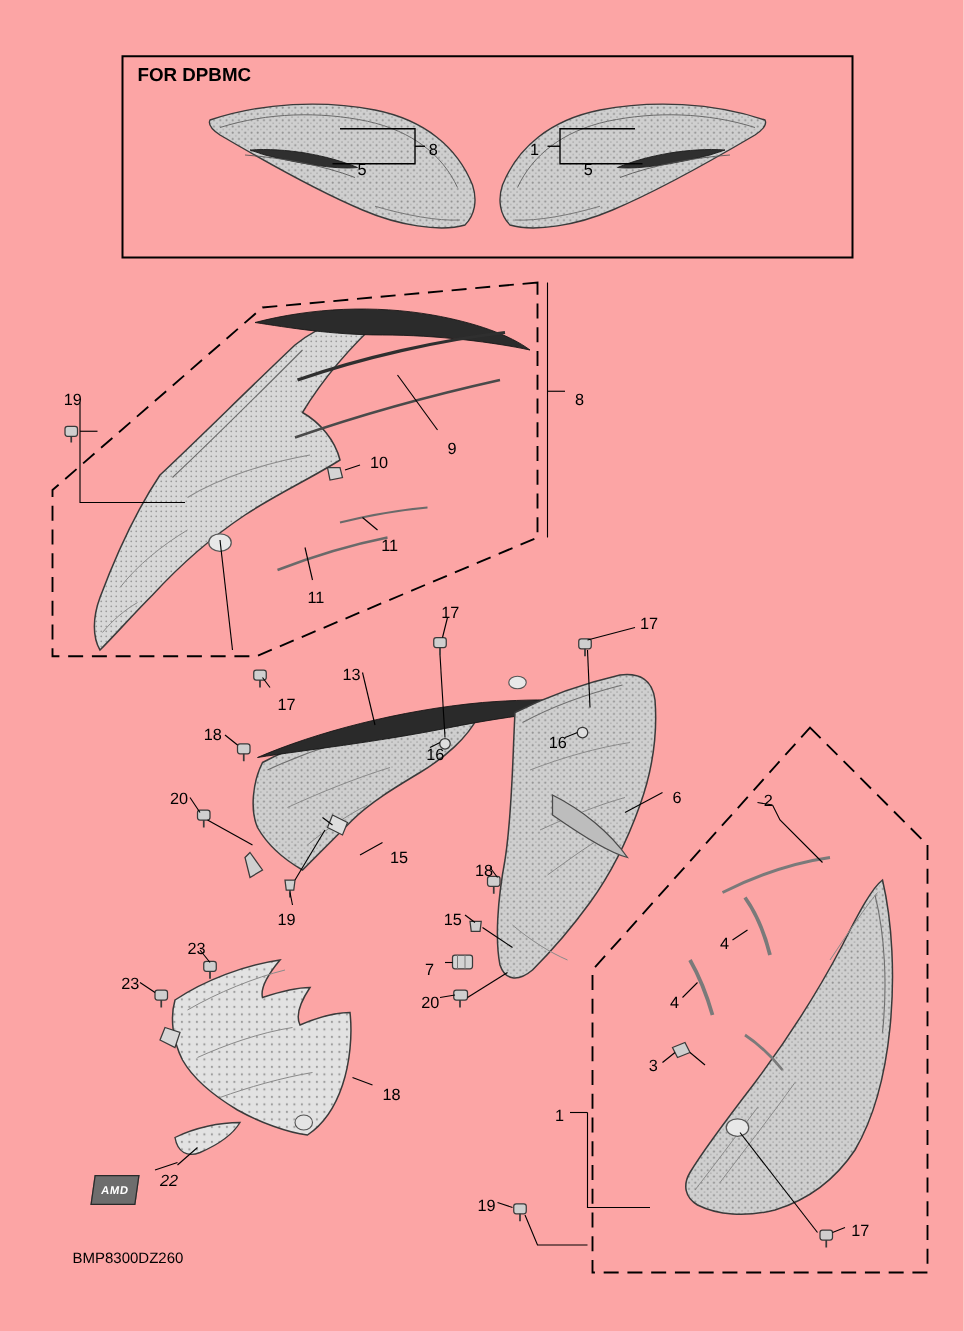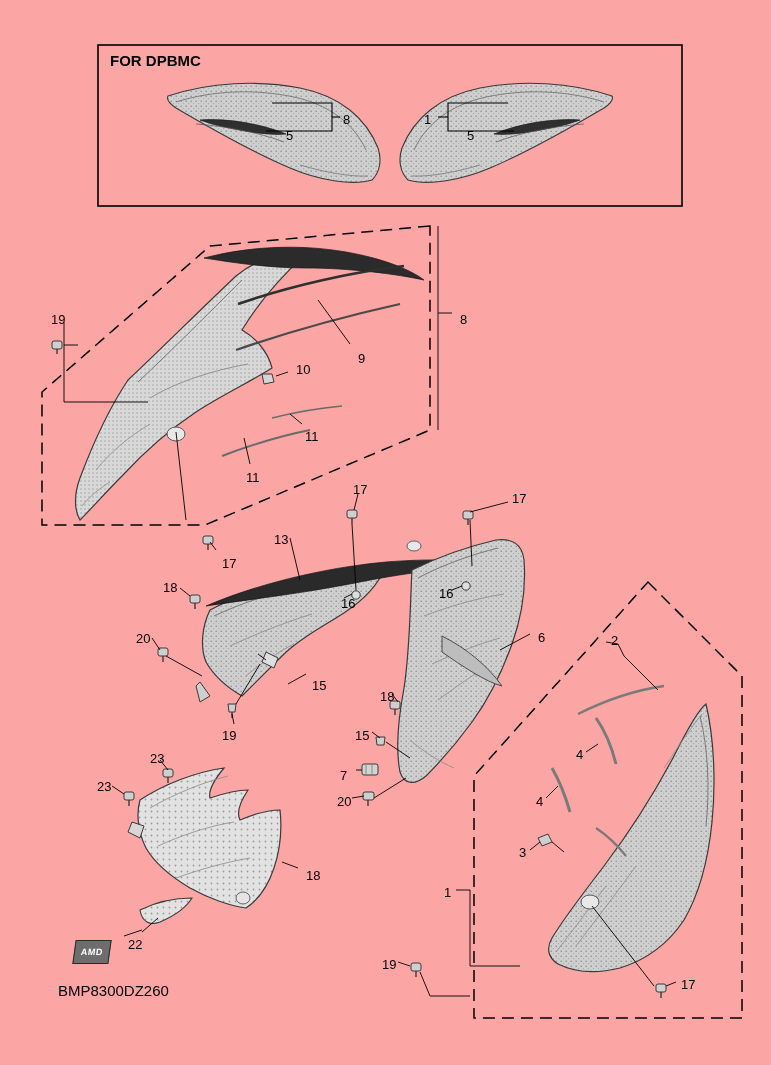--- a/index.html
+++ b/index.html
@@ -36,23 +36,24 @@
     position: absolute;
     font-family: "Liberation Sans", sans-serif;
     font-size: 15px;
     font-weight: bold;
     color: #000000;
     white-space: nowrap;
   }
   .partcode {
     position: absolute;
     font-family: "Liberation Sans", sans-serif;
-    font-size: 15px;
+    font-size: 12px;
     color: #000000;
     white-space: nowrap;
+    margin-top: 17px;
   }
   .amd-badge {
     position: absolute;
     width: 34px;
     height: 22px;
     background: #6d6d6d;
     border: 1px solid #2a2a2a;
     display: flex;
     align-items: center;
     justify-content: center;
@@ -380,21 +381,21 @@
       <div class="callout" style="left: 312px; top: 679px;">15</div>
       <div class="callout" style="left: 222px; top: 729px;">19</div>
       <div class="callout" style="left: 538px; top: 631px;">6</div>
       <div class="callout" style="left: 380px; top: 690px;">18</div>
       <div class="callout" style="left: 355px; top: 729px;">15</div>
       <div class="callout" style="left: 340px; top: 769px;">7</div>
       <div class="callout" style="left: 337px; top: 795px;">20</div>
       <div class="callout" style="left: 150px; top: 752px;">23</div>
       <div class="callout" style="left: 97px; top: 780px;">23</div>
       <div class="callout" style="left: 306px; top: 869px;">18</div>
-      <div class="callout" style="left: 128px; top: 938px;">22</div>
+      <div class="callout" style="left: 128px; top: 938px; font-style: italic;">22</div>
       <div class="callout" style="left: 611px; top: 634px;">2</div>
       <div class="callout" style="left: 576px; top: 748px;">4</div>
       <div class="callout" style="left: 536px; top: 795px;">4</div>
       <div class="callout" style="left: 519px; top: 846px;">3</div>
       <div class="callout" style="left: 444px; top: 886px;">1</div>
       <div class="callout" style="left: 382px; top: 958px;">19</div>
       <div class="callout" style="left: 681px; top: 978px;">17</div>
     </div>
 
 </div>

